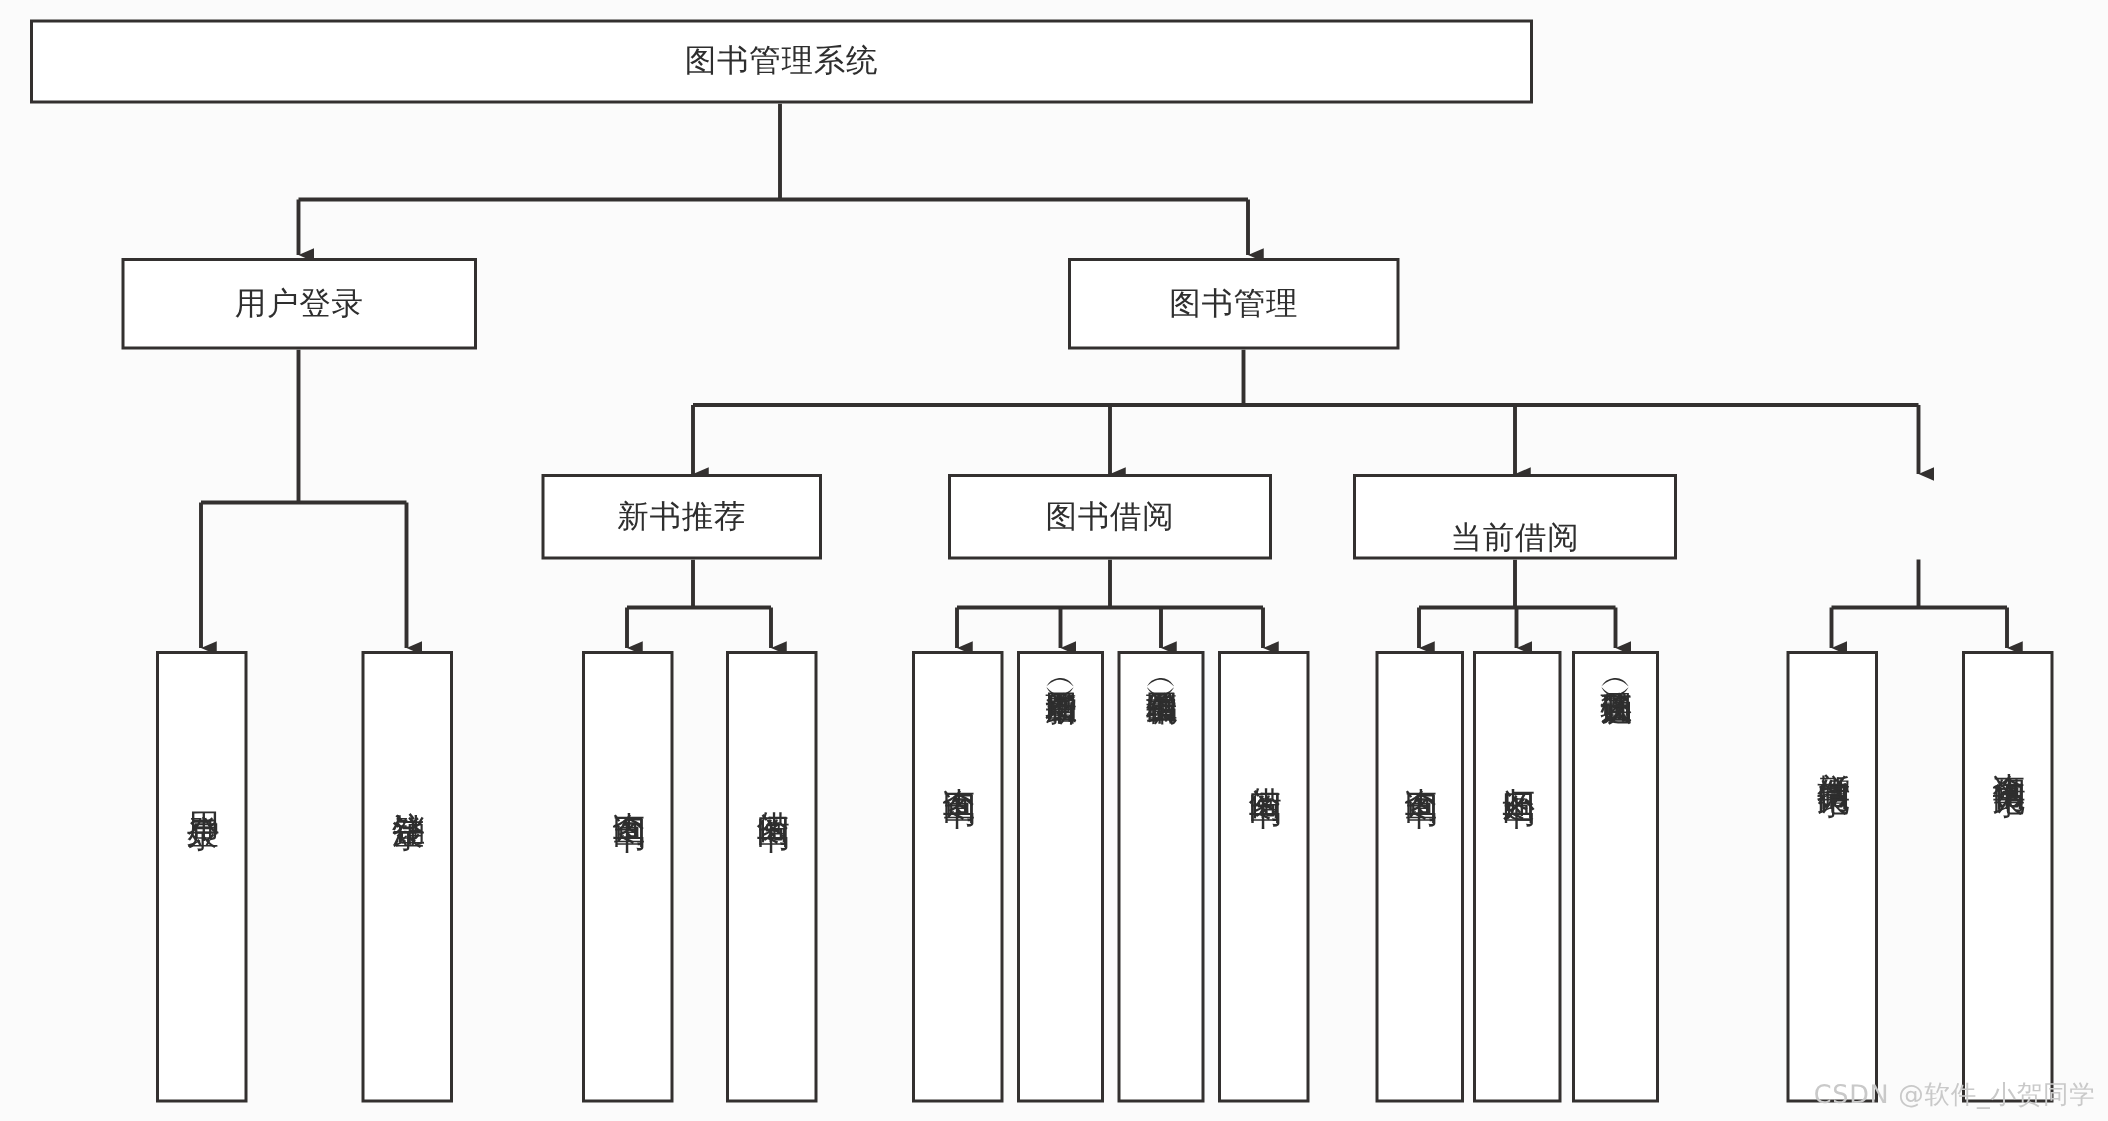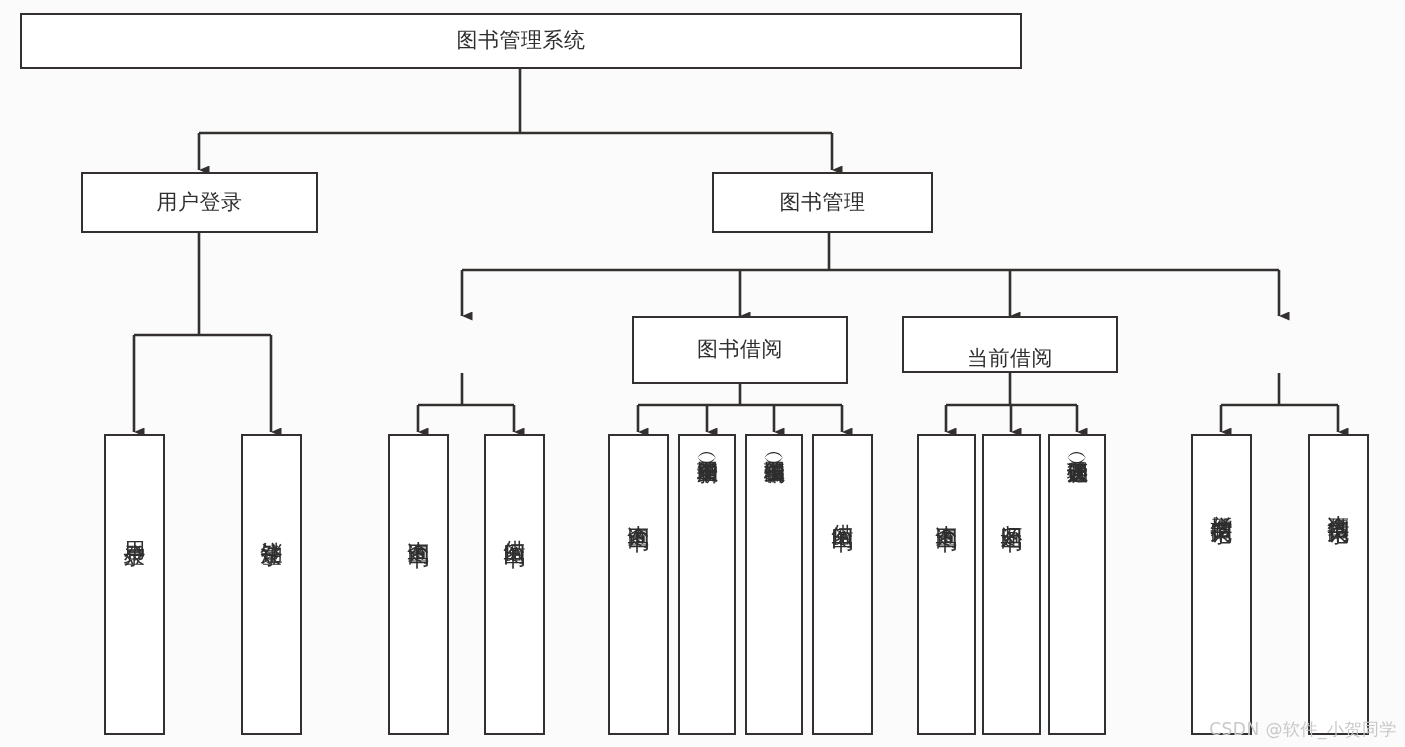--- a/index.html
+++ b/index.html
@@ -143,22 +143,25 @@
   </div>
 
   <div class="node horiz" style="left:81px; top:172px; width:237px; height:61px;">
     <span class="lbl">用户登录</span>
   </div>
 
   <div class="node horiz" style="left:712px; top:172px; width:221px; height:61px;">
     <span class="lbl">图书管理</span>
   </div>
 
-
-  <div class="node horiz" style="left:632px; top:316px; width:216px; height:68px;">
+  <div class="node horiz" style="left:361px; top:316px; width:187px; height:57px;">
+    <span class="lbl">新书推荐</span>
+  </div>
+
+  <div class="node horiz" style="left:632px; top:316px; width:216px; height:57px;">
     <span class="lbl">图书借阅</span>
   </div>
 
   <div class="node horiz" style="left:902px; top:316px; width:216px; height:57px;align-items:flex-end;">
     <span class="lbl">当前借阅</span>
   </div>
 
 
   <div class="node vert mid2" style="left:104px; top:434px; width:61px; height:301px;">
     <span class="lbl">用户登录</span>

